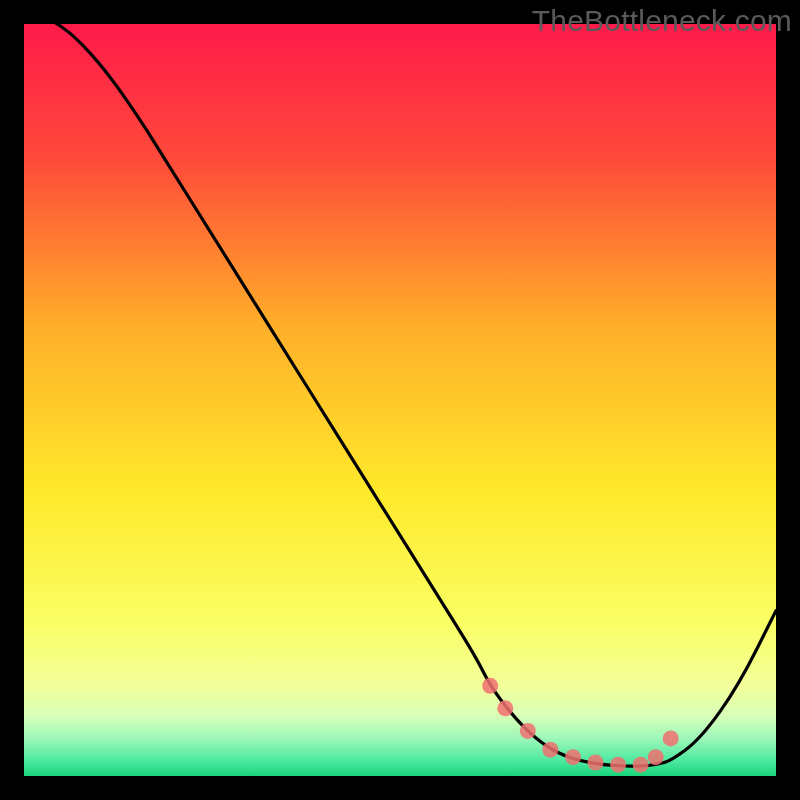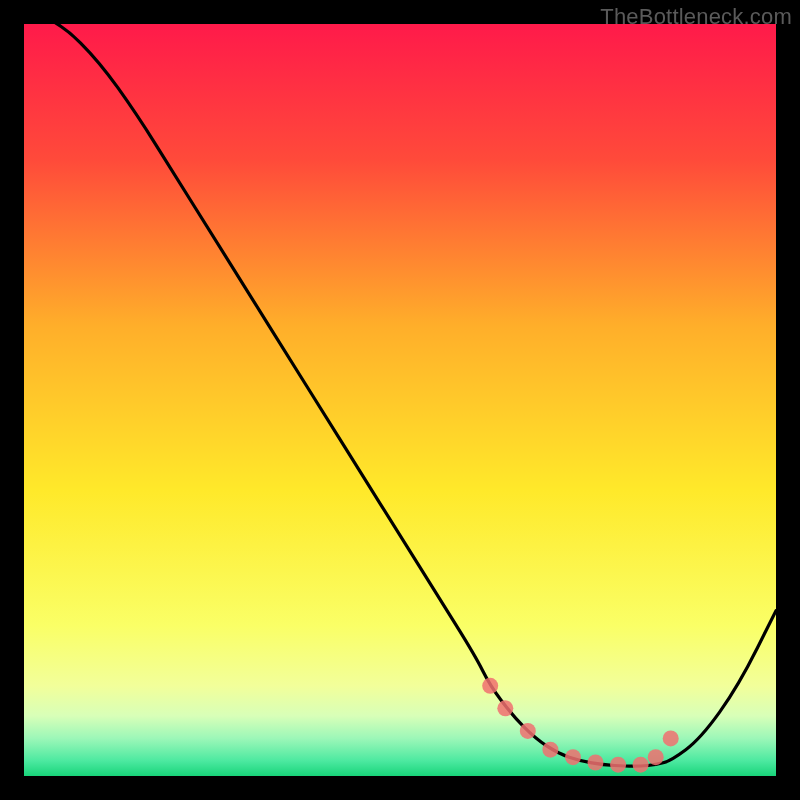--- a/index.html
+++ b/index.html
@@ -24,21 +24,21 @@
     left: 0;
     top: 0;
     width: 752px;
     height: 752px;
   }
   .watermark {
     position: absolute;
     top: 4px;
     right: 8px;
     color: #5a5a5a;
-    font-size: 22px;
+    font-size: 30px;
     font-weight: 500;
     letter-spacing: 0.2px;
   }
   svg {
     display: block;
   }
 </style>
 </head>
 <body>
 

